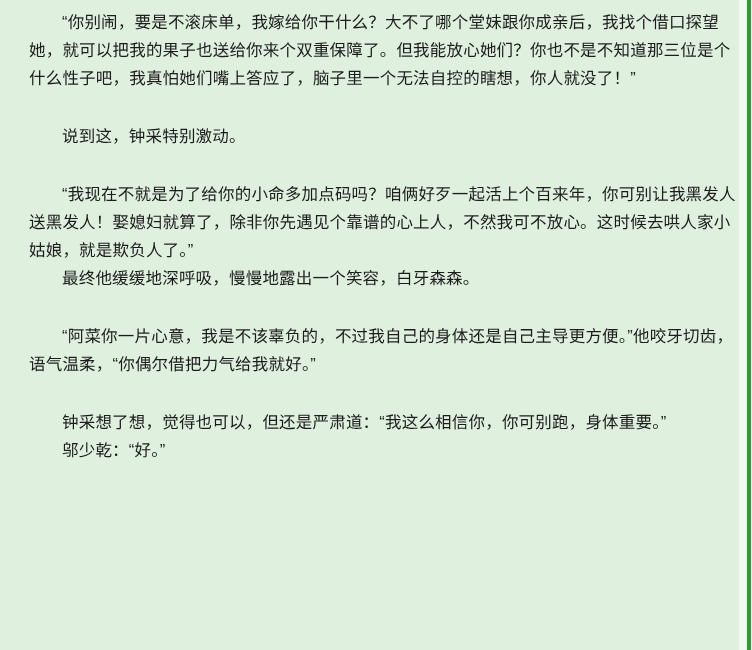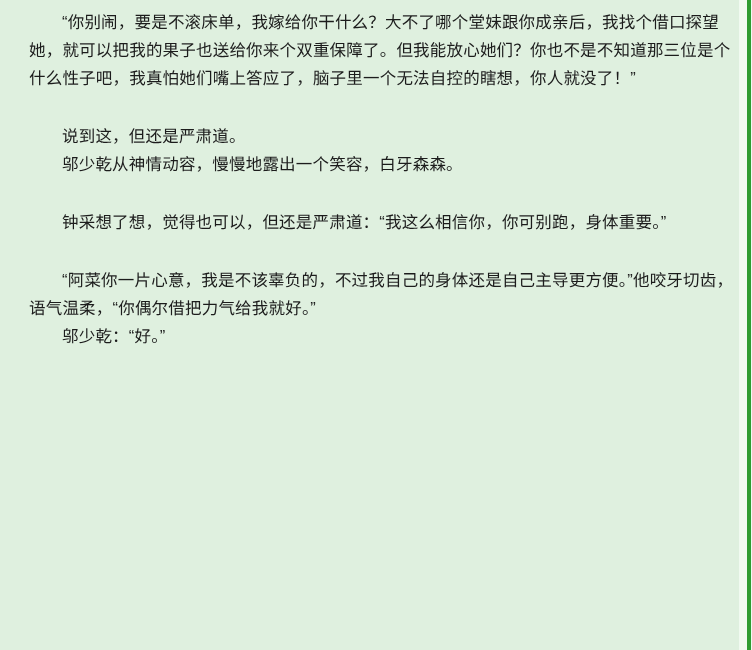--- a/index.html
+++ b/index.html
@@ -55,21 +55,22 @@
     width: 4px;
     height: 650px;
     background: var(--edge-line);
   }
 </style>
 </head>
 <body>
 
 <div class="page">
   <p class="para">“你别闹，要是不滚床单，我嫁给你干什么？大不了哪个堂妹跟你成亲后，我找个借口探望她，就可以把我的果子也送给你来个双重保障了。但我能放心她们？你也不是不知道那三位是个什么性子吧，我真怕她们嘴上答应了，脑子里一个无法自控的瞎想，你人就没了！”</p>
-  <p class="para gap">说到这，但还是严肃道。</p>
-  <p class="para">邬少乾从神情动容，慢慢地露出一个笑容，白牙森森。</p>
+  <p class="para gap">说到这，钟采特别激动。</p>
+  <p class="para gap">“我现在不就是为了给你的小命多加点码吗？咱俩好歹一起活上个百来年，你可别让我黑发人送黑发人！娶媳妇就算了，除非你先遇见个靠谱的心上人，不然我可不放心。这时候去哄人家小姑娘，就是欺负人了。”</p>
+  <p class="para">最终他缓缓地深呼吸，慢慢地露出一个笑容，白牙森森。</p>
+  <p class="para gap">“阿菜你一片心意，我是不该辜负的，不过我自己的身体还是自己主导更方便。”他咬牙切齿，语气温柔，“你偶尔借把力气给我就好。”</p>
   <p class="para gap">钟采想了想，觉得也可以，但还是严肃道：“我这么相信你，你可别跑，身体重要。”</p>
-  <p class="para gap">“阿菜你一片心意，我是不该辜负的，不过我自己的身体还是自己主导更方便。”他咬牙切齿，语气温柔，“你偶尔借把力气给我就好。”</p>
   <p class="para">邬少乾：“好。”</p>
 </div>
 
 <div class="edge-strip"></div>
 <div class="edge-line"></div>
 
 </body></html>

